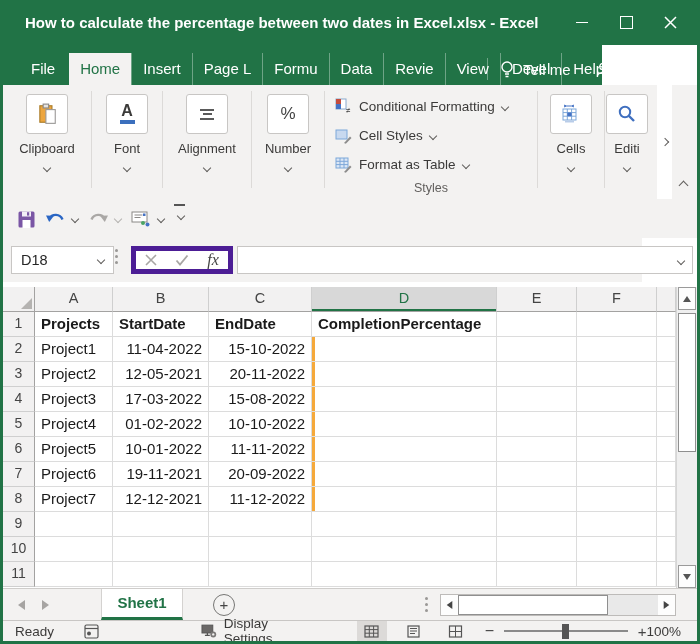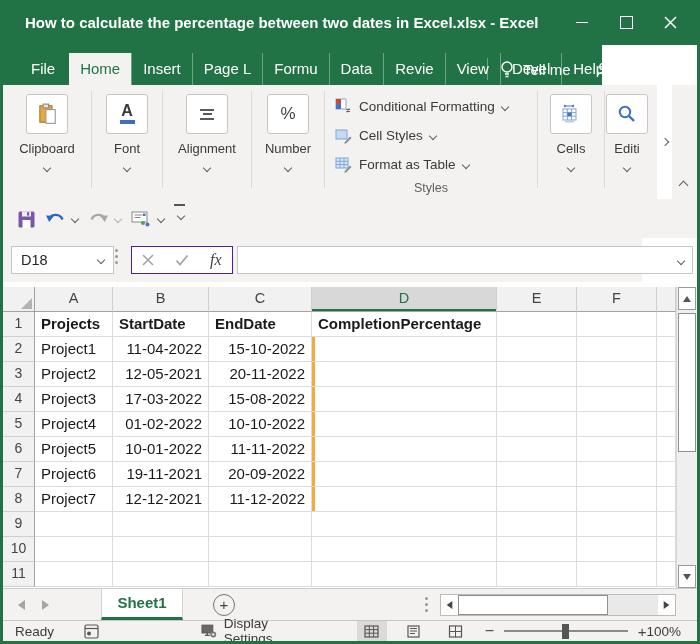--- a/index.html
+++ b/index.html
@@ -57,21 +57,21 @@
   .qbtn{display:flex;align-items:center;padding:0 5px;height:30px;gap:4px;}
   .qat .chev{margin-left:2px;}
   .qat-custom-line{width:11px;border-top:2px solid #555;margin-bottom:3px;}
 
   
   .frow{position:absolute;left:3px;top:238px;width:614px;height:44px;background:#f3f2f1;padding-left:25px;}
   .namebox{position:absolute;left:8px;top:8px;width:92px;height:26px;background:#fff;border:1px solid #c8c6c4;font-size:14.5px;line-height:26px;padding-left:9px;color:#262626;box-sizing:content-box;}
   .namebox .chev{position:absolute;right:9px;top:10px;}
   .vdots{position:absolute;left:112px;top:11px;display:flex;flex-direction:column;gap:3px;}
   .vdots i{width:3px;height:3px;border-radius:50%;background:#9a9896;}
-  .fbtns{position:absolute;left:128px;top:8px;width:102px;height:28px;background:#fff;border:1px solid #4c1d95;box-sizing:border-box;display:flex;align-items:center;justify-content:space-around;}
+  .fbtns{position:absolute;left:128px;top:8px;width:102px;height:28px;background:#fff;border:5px solid #4c1d95;box-sizing:border-box;display:flex;align-items:center;justify-content:space-around;}
   .fx{font-family:"Liberation Serif",serif;font-style:italic;font-size:16px;color:#444;}
   .finput{position:absolute;left:234px;top:8px;width:456px;height:28px;background:#fff;border:1px solid #c8c6c4;box-sizing:border-box;font-size:14px;line-height:26px;padding:0 20px 0 8px;color:#262626;}
   .finput .chev{position:absolute;right:8px;top:11px;}
 
   
   .grid{position:absolute;left:3px;top:282px;width:694px;height:306px;background:#fff;padding-top:5px;box-sizing:border-box;}
   .grow{display:flex;height:25px;}
   .gcell{box-sizing:border-box;border-right:1px solid #dcdcdc;border-bottom:1px solid #dcdcdc;font-size:15px;padding:0 6px;line-height:23px;overflow:hidden;white-space:nowrap;color:#1a1a1a;flex:none;}
   .gcell.bold{font-weight:bold;}
   .ghead{background:#f2f1f1;border-right:1px solid #cfcfcf;border-bottom:1px solid #a3a2a1;color:#444;text-align:center;font-size:14.5px;}

